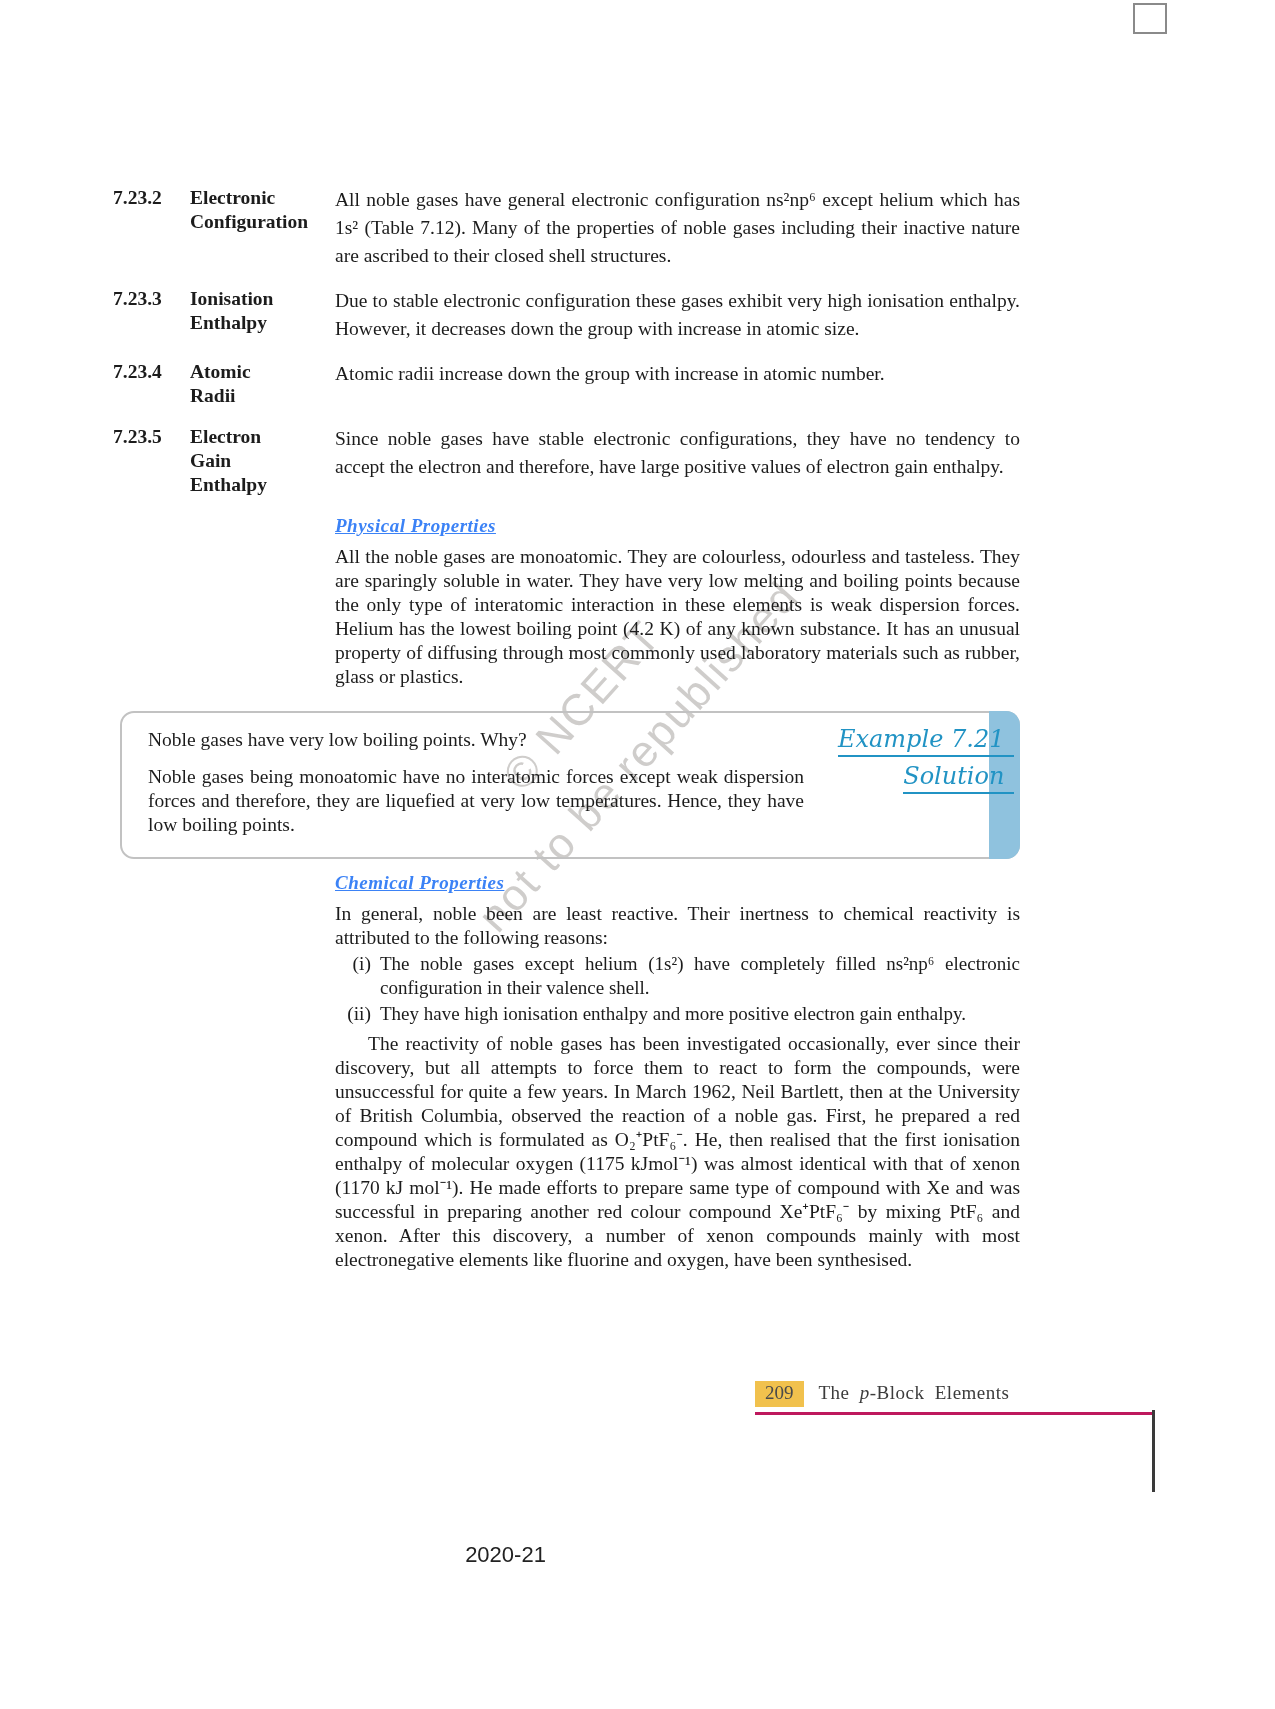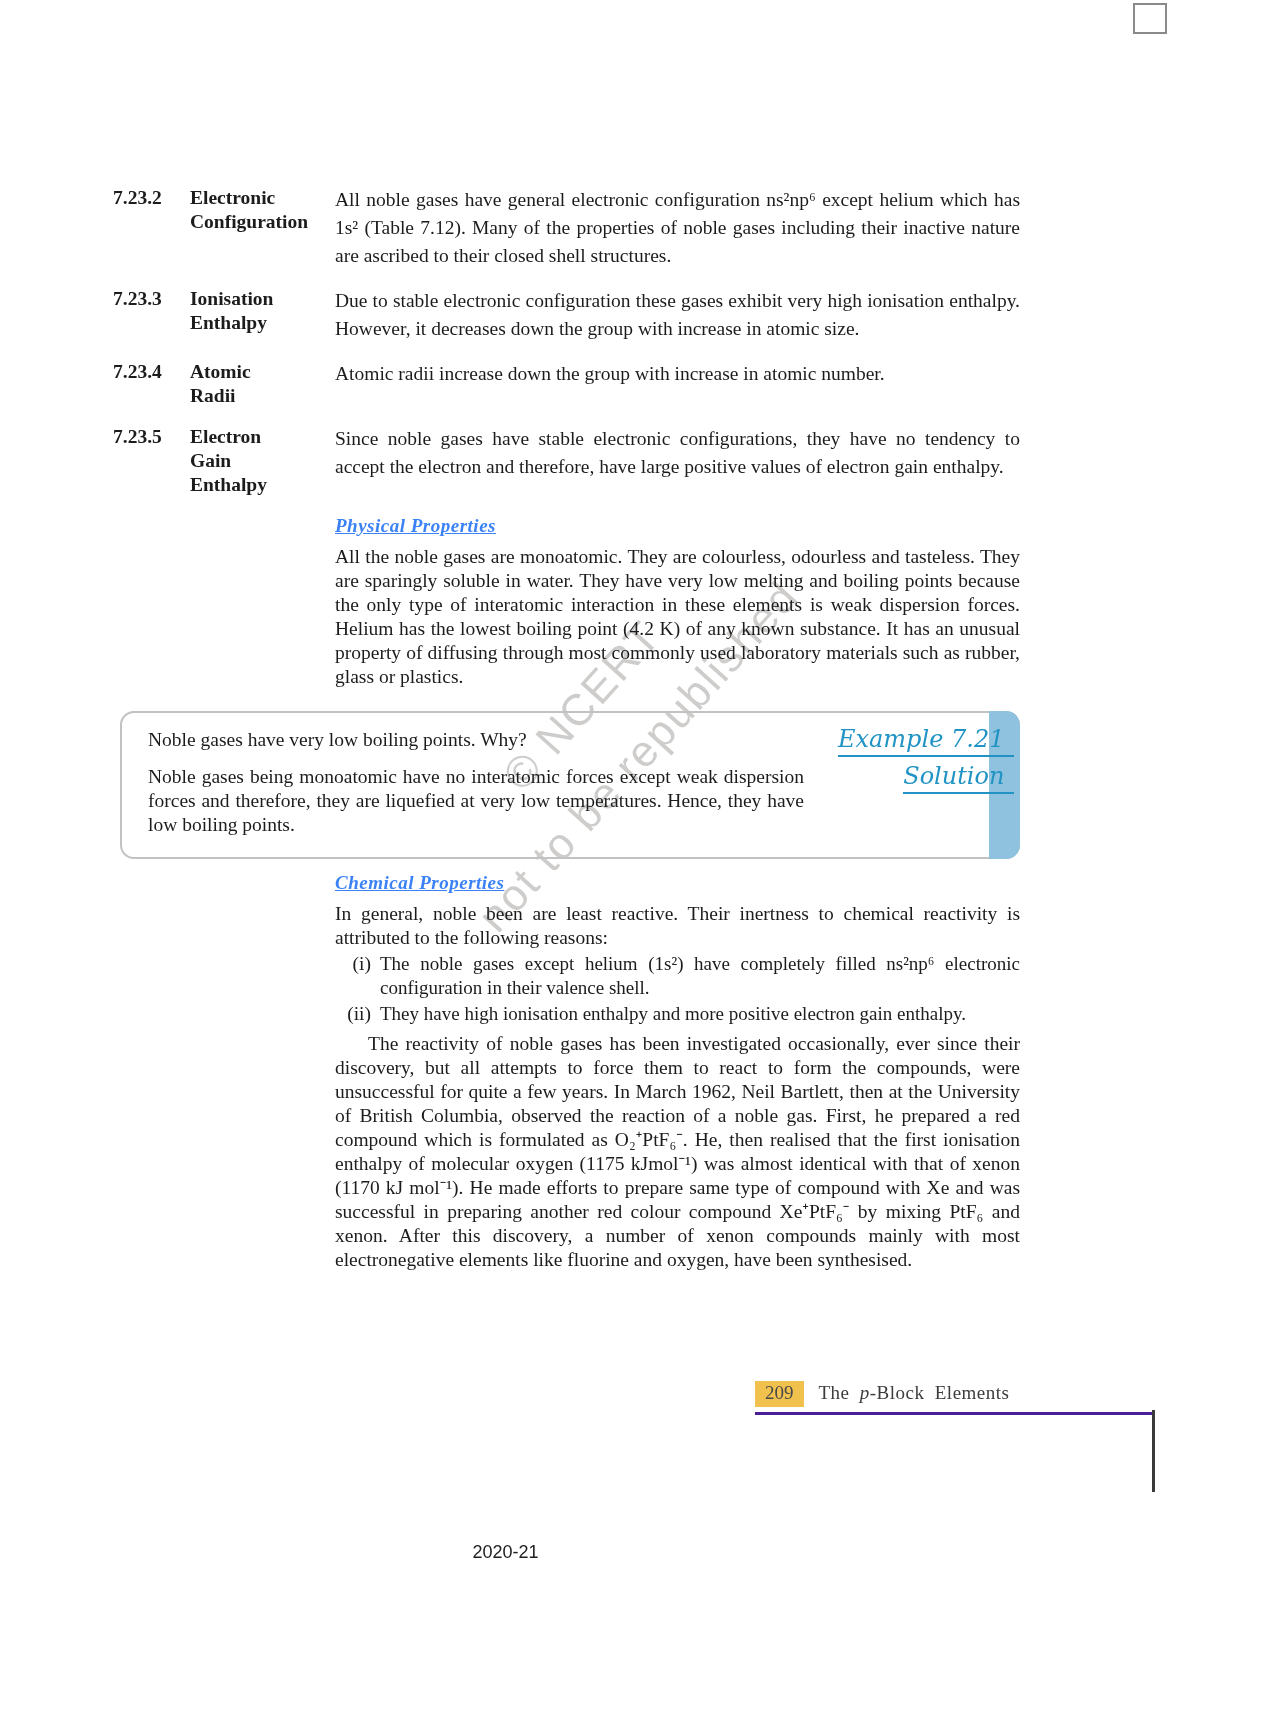--- a/index.html
+++ b/index.html
@@ -58,30 +58,30 @@
   }
   .ex-question { font-size:19.5px; line-height:24px; margin-bottom:13px; }
   .ex-answer { font-size:19.5px; line-height:24px; text-align:justify; }
 
   .list-item { display:grid; grid-template-columns:36px 1fr; column-gap:9px; margin:2px 0; }
   .list-marker { text-align:right; font-size:19.5px; line-height:24px; }
   .list-text { font-size:19px; line-height:24px; text-align:justify; }
 
   .footer {
     position:absolute; left:755px; top:1381px; width:400px; z-index:1;
-    border-bottom:3px solid #4c1d95; padding-bottom:5px;
+    border-bottom:3px solid #be185d; padding-bottom:5px;
     display:flex; align-items:baseline; gap:15px;
     font-size:19px; color:#3c3c3c;font-family:Liberation Serif, serif;
   }
   .page-num { background:#f1c14d; padding:1px 10px 3px; color:#4a4a4a; }
   .footer-title { word-spacing:5px; letter-spacing:0.5px; }
   .footer-vline { position:absolute; left:1152px; top:1410px; width:3px; height:82px; background:#3a3a3a; z-index:1; }
   .year {
     position:absolute; top:1542px; left:0; width:1011px; text-align:center;
-    font-family:"Liberation Sans", sans-serif; font-size:18px; color:#222; z-index:1;
+    font-family:"Liberation Sans", sans-serif; font-size:22px; color:#222; z-index:1;
   }
 </style>
 </head>
 <body>
 
 <div class="page">
 
   <div class="crop-mark"></div>
 
   <div class="watermark">

